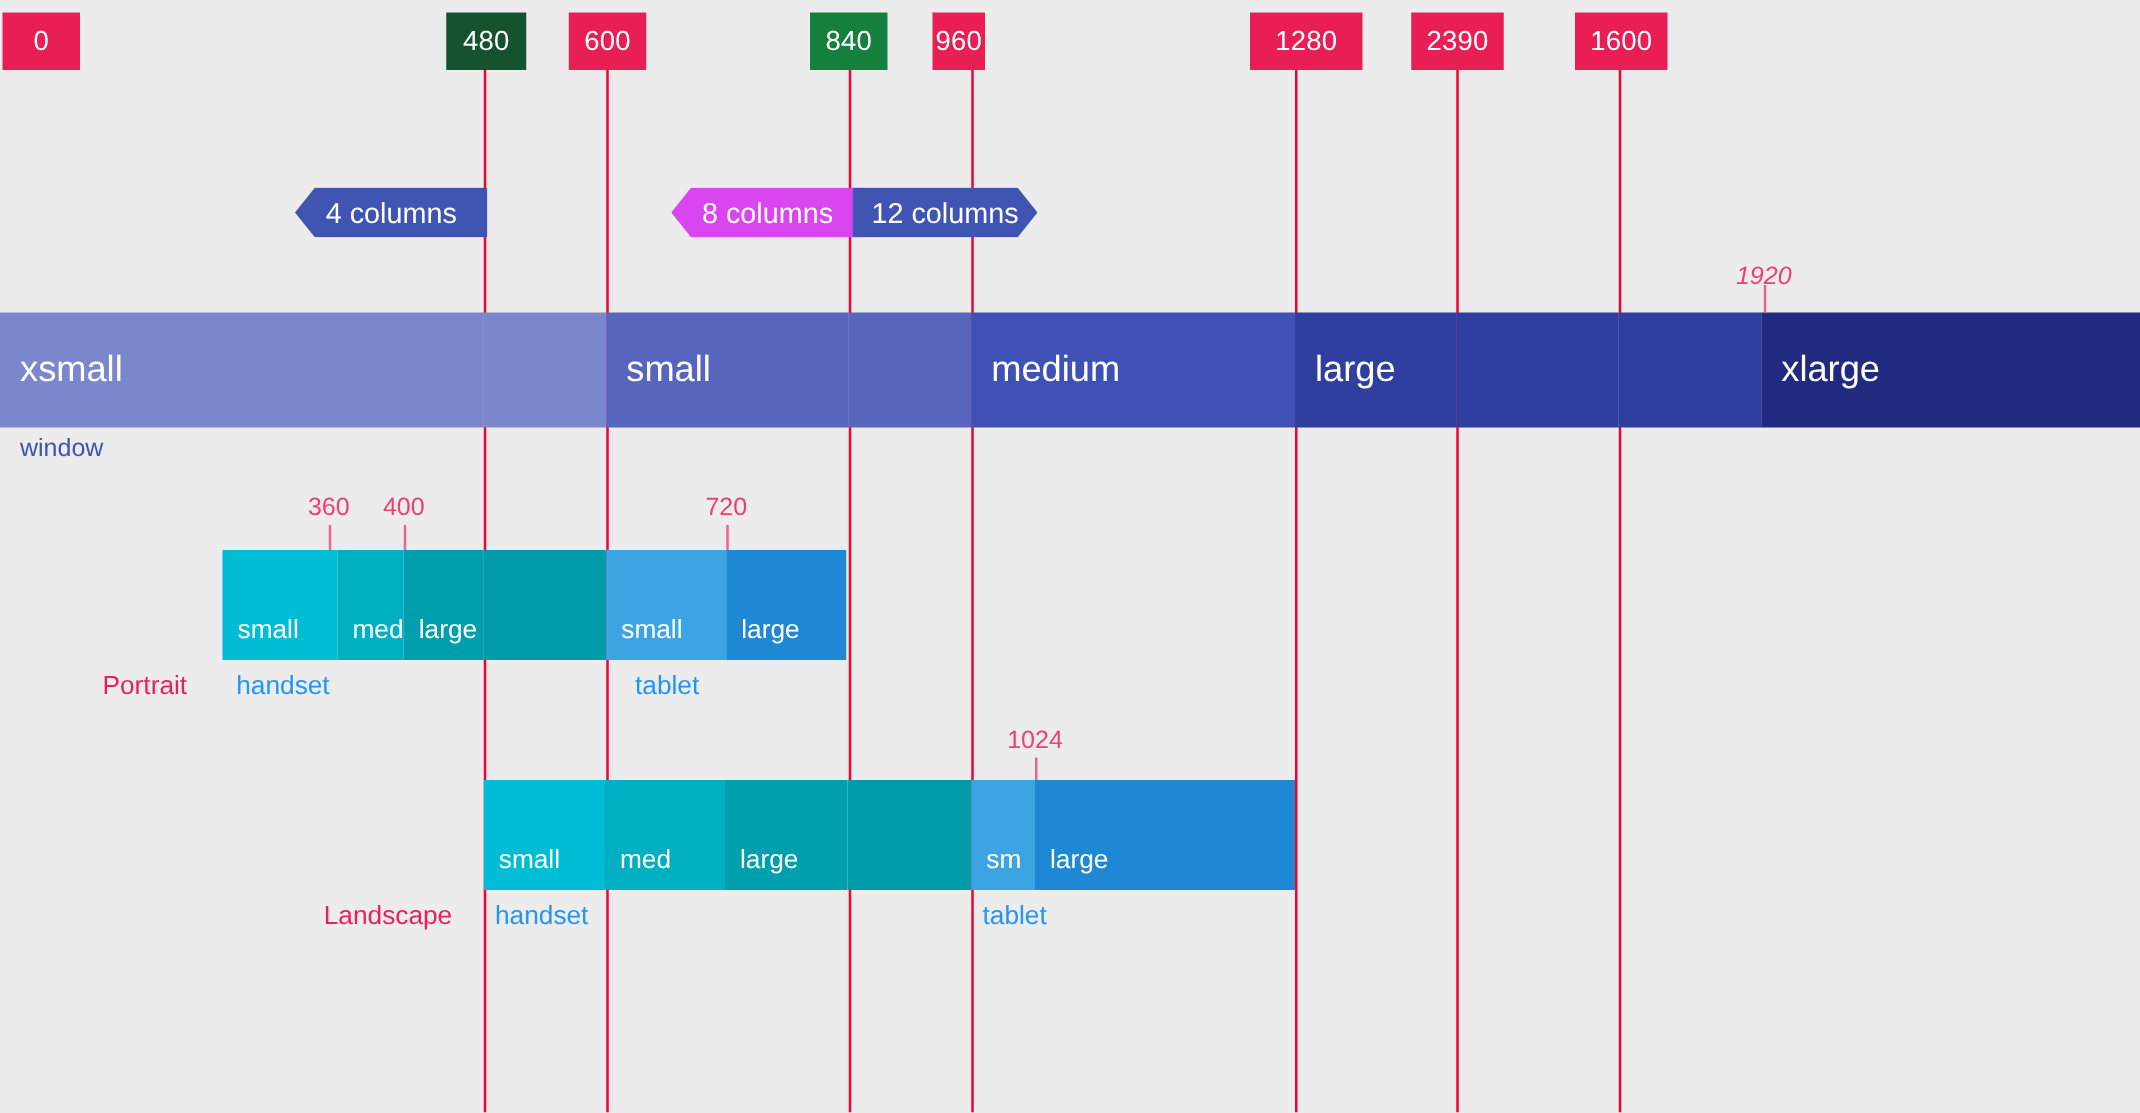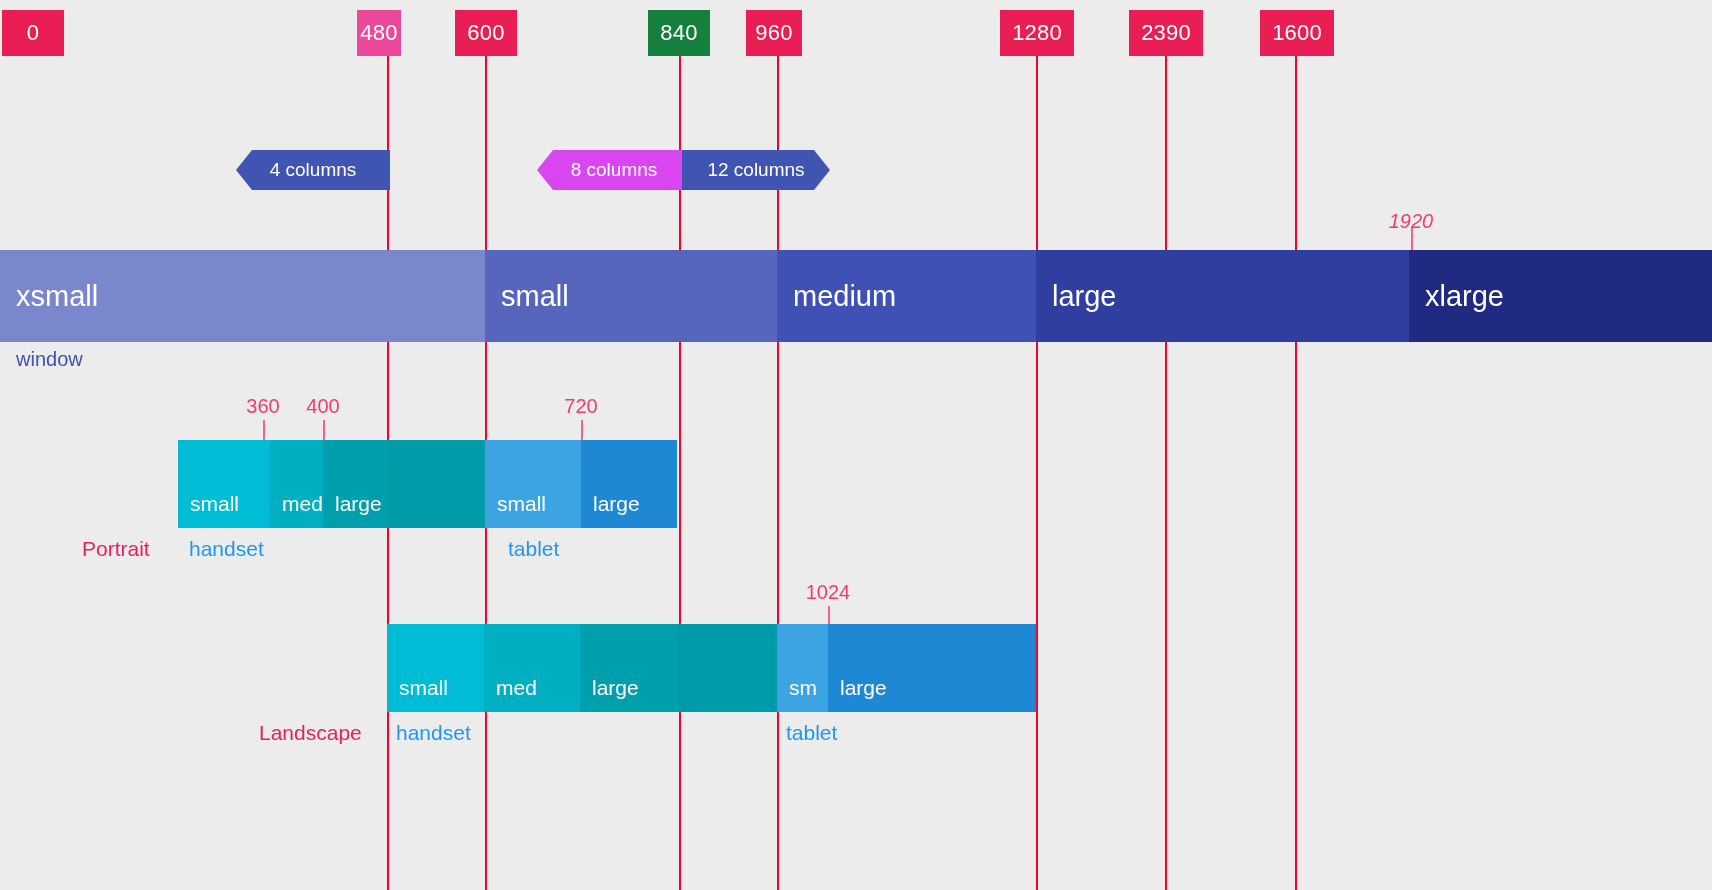--- a/index.html
+++ b/index.html
@@ -24,21 +24,21 @@
     padding:0 13px;
     box-sizing:border-box;
     letter-spacing:.2px;
   }
 
   
   .chev-row{position:absolute;top:150px;height:40px;}
   .chev{
     position:absolute;top:0;height:40px;
     background:#4054b2;
-    color:#fff;font-size:19px;
+    color:#fff;font-size:23px;
     display:flex;align-items:center;justify-content:center;
     box-sizing:border-box;
   }
   .chev.lcap{clip-path:polygon(16px 0,100% 0,100% 100%,16px 100%,0 50%);}
   .chev.rcap{clip-path:polygon(0 0,calc(100% - 16px) 0,100% 50%,calc(100% - 16px) 100%,0 100%);}
 
   
   .wband{position:absolute;top:250px;height:92px;}
   .wseg{position:absolute;top:0;height:92px;}
   .wseg span{
@@ -81,25 +81,25 @@
       <div class="vline short" style="left: 485px; height: 838px; background: rgb(245, 1, 46);"></div>
       <div class="vline short" style="left: 679px; height: 838px; background: rgb(245, 1, 46);"></div>
       <div class="vline short" style="left: 777px; height: 838px; background: rgb(245, 1, 46);"></div>
       <div class="vline short" style="left: 1036px; height: 838px; background: rgb(245, 1, 46);"></div>
       <div class="vline short" style="left: 1165px; height: 838px; background: rgb(245, 1, 46);"></div>
       <div class="vline short" style="left: 1295px; height: 838px; background: rgb(245, 1, 46);"></div>
     </div>
 
   <div id="chips">
       <div class="bp-chip" style="left: 2px; width: 62px; background: rgb(233, 30, 85);">0</div>
-      <div class="bp-chip" style="left: 357px; width: 44px; background: #ec4899;">480</div>
+      <div class="bp-chip" style="left: 357px; width: 64px; background: #14532d;">480</div>
       <div class="bp-chip" style="left: 455px; width: 62px; background: rgb(233, 30, 85);">600</div>
       <div class="bp-chip" style="left: 648px; width: 62px; background: #15803d;">840</div>
-      <div class="bp-chip" style="left: 746px; width: 56px; background: rgb(233, 30, 85);">960</div>
-      <div class="bp-chip" style="left: 1000px; width: 74px; background: rgb(233, 30, 85);">1280</div>
+      <div class="bp-chip" style="left: 746px; width: 42px; background: rgb(233, 30, 85);">960</div>
+      <div class="bp-chip" style="left: 1000px; width: 90px; background: rgb(233, 30, 85);">1280</div>
       <div class="bp-chip" style="left: 1129px; width: 74px; background: rgb(233, 30, 85);">2390</div>
       <div class="bp-chip" style="left: 1260px; width: 74px; background: rgb(233, 30, 85);">1600</div>
     </div>
 
   <div id="chevs" class="chev-row">
       <div class="chev lcap" style="left: 236px; width: 154px; background: rgb(64, 84, 178);">4 columns</div>
       <div class="chev lcap" style="left: 537px; width: 154px; background: #d946ef;">8 columns</div>
       <div class="chev rcap" style="left: 682px; width: 148px; background: rgb(64, 84, 178);">12 columns</div>
     </div>
 

